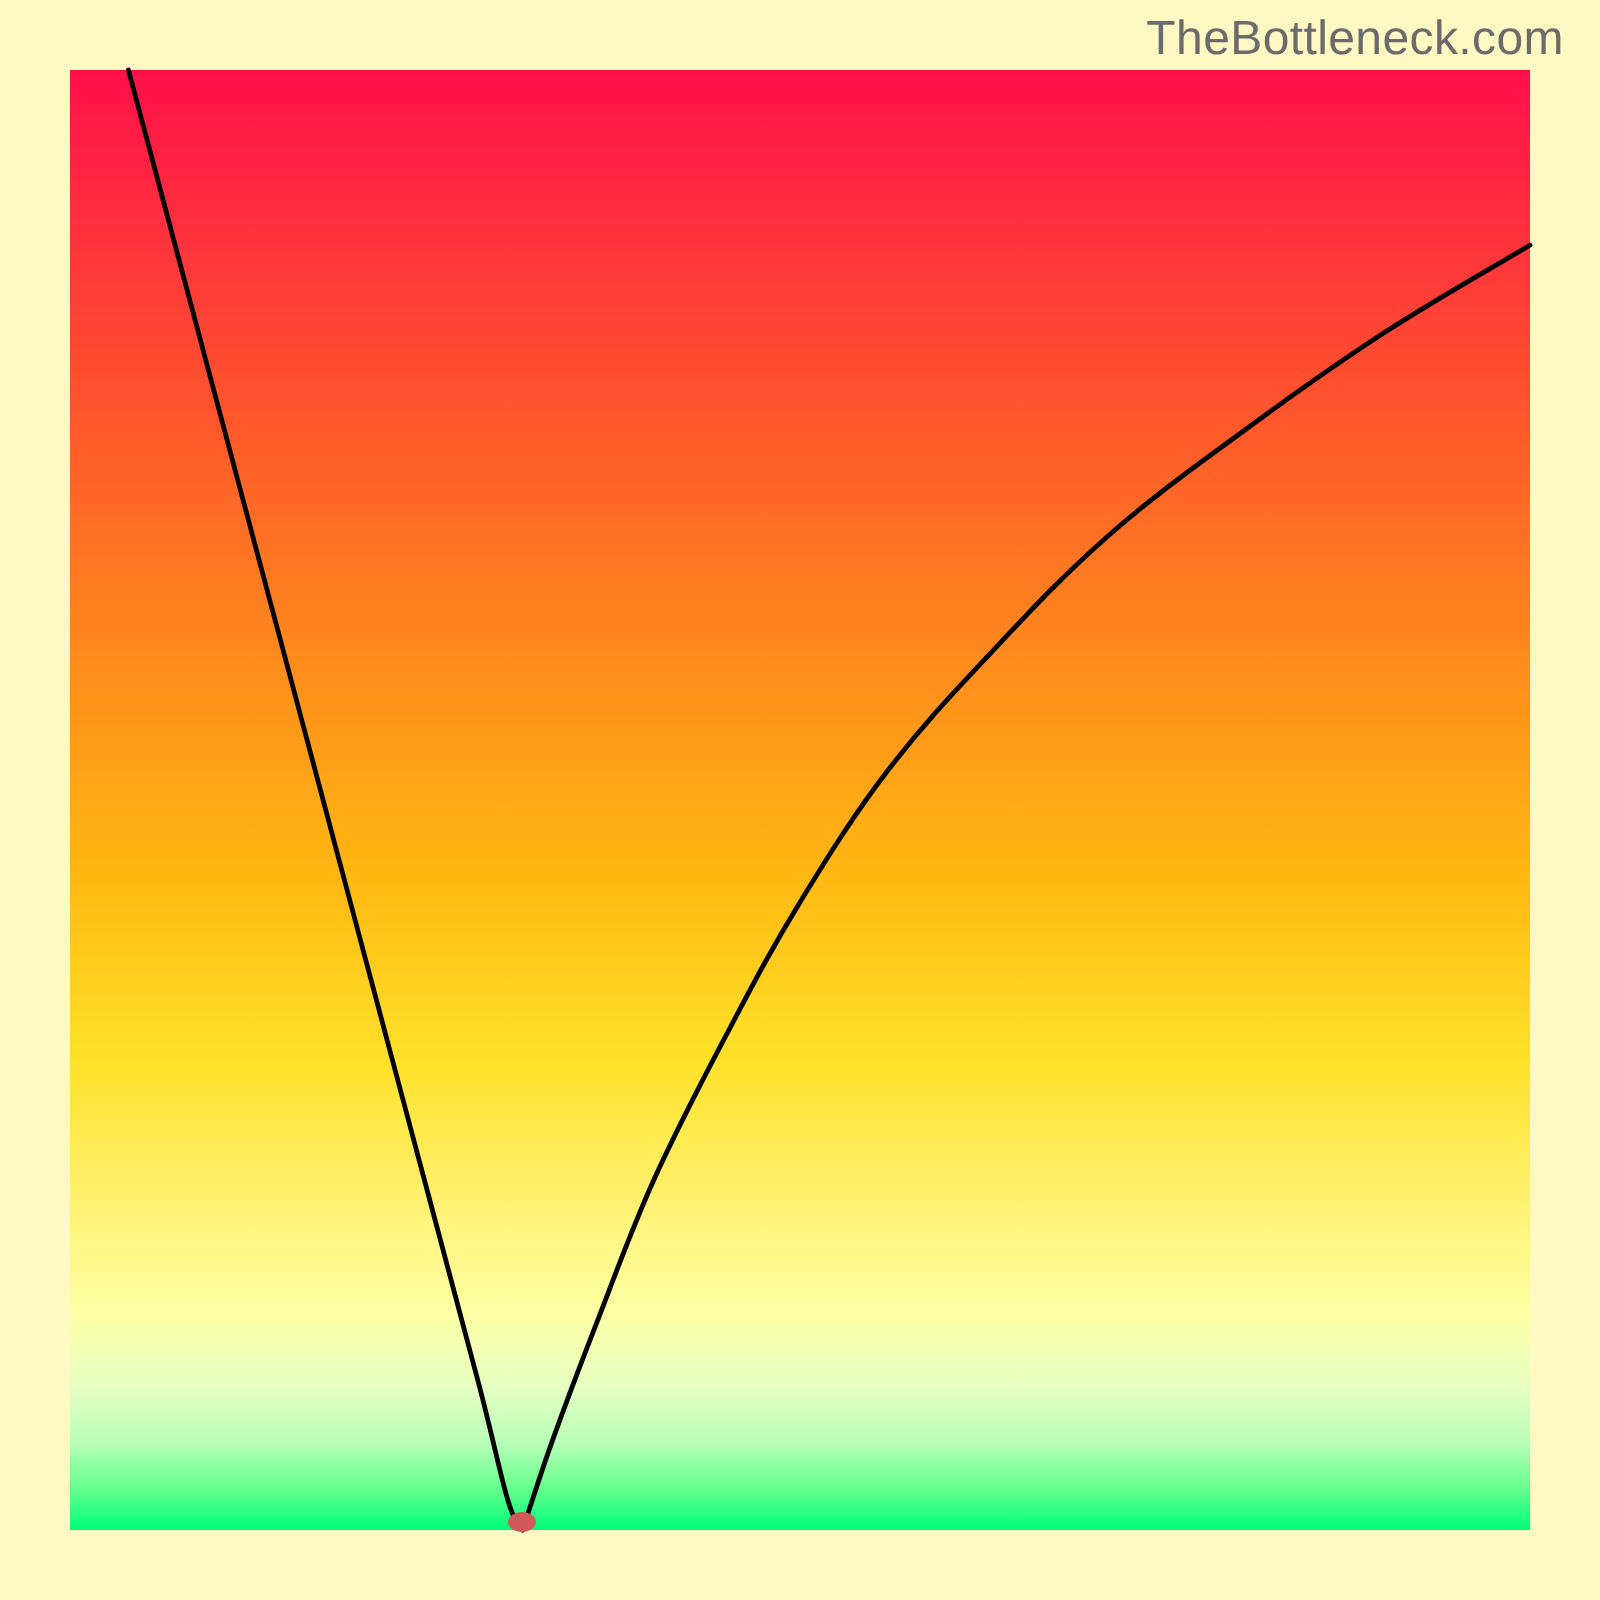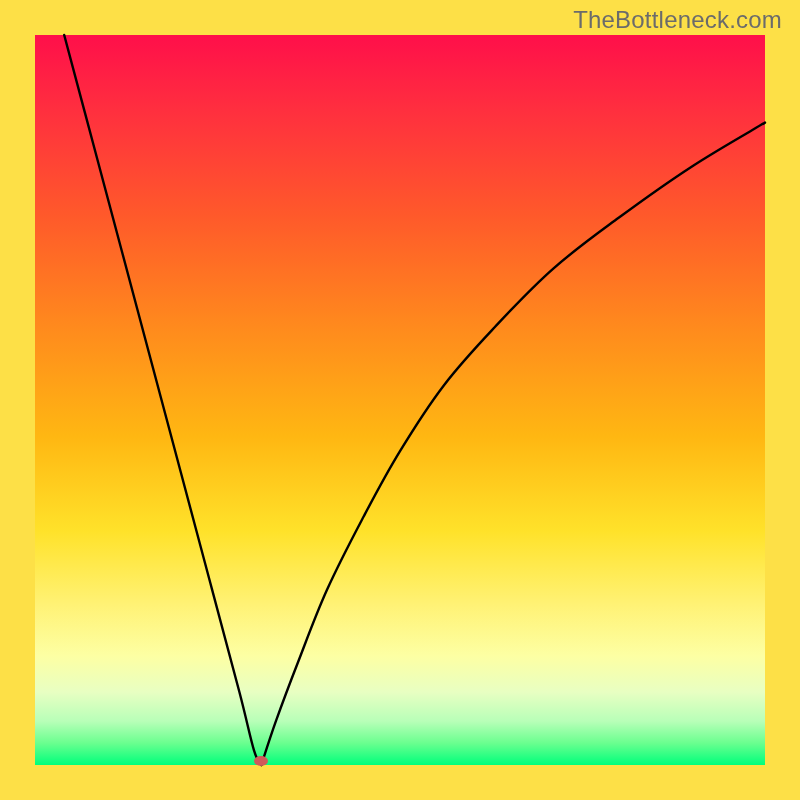--- a/index.html
+++ b/index.html
@@ -8,21 +8,21 @@
     width: 800px;
     height: 800px;
     background: #000;
     overflow: hidden;
     font-family: Arial, Helvetica, sans-serif;
   }
   .frame {
     position: relative;
     width: 800px;
     height: 800px;
-    background: #fde047;
+    background: #fef9c3;
   }
   .plot-area {
     position: absolute;
     left: 35px;
     top: 35px;
     width: 730px;
     height: 730px;
     
     background: linear-gradient(to bottom,
       #ff0f4a 0%,

